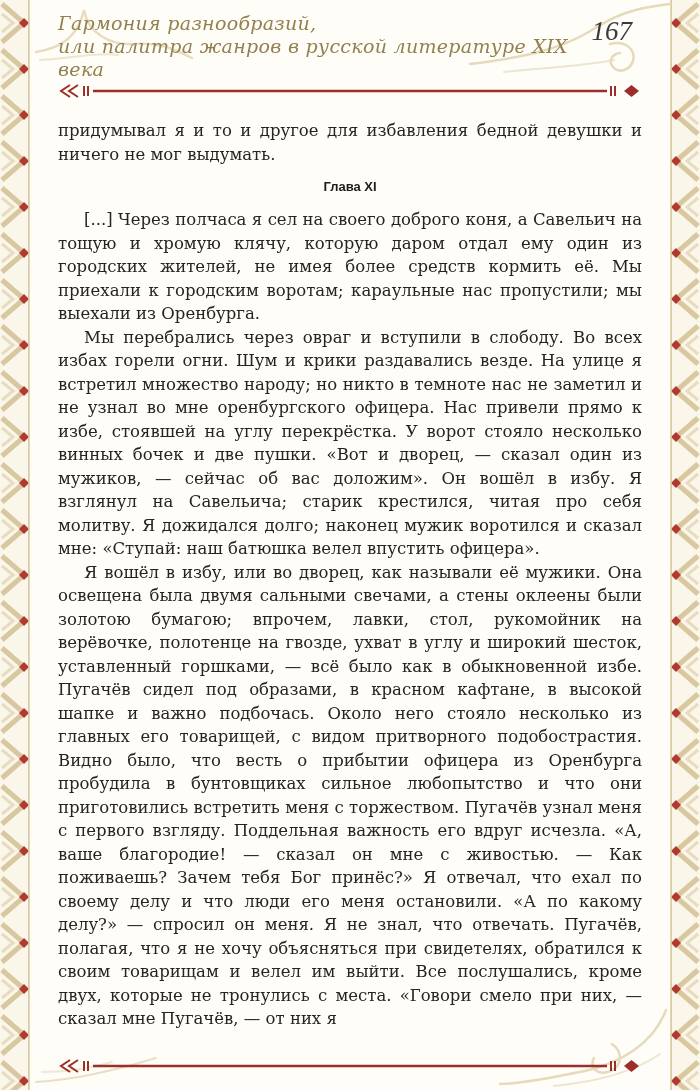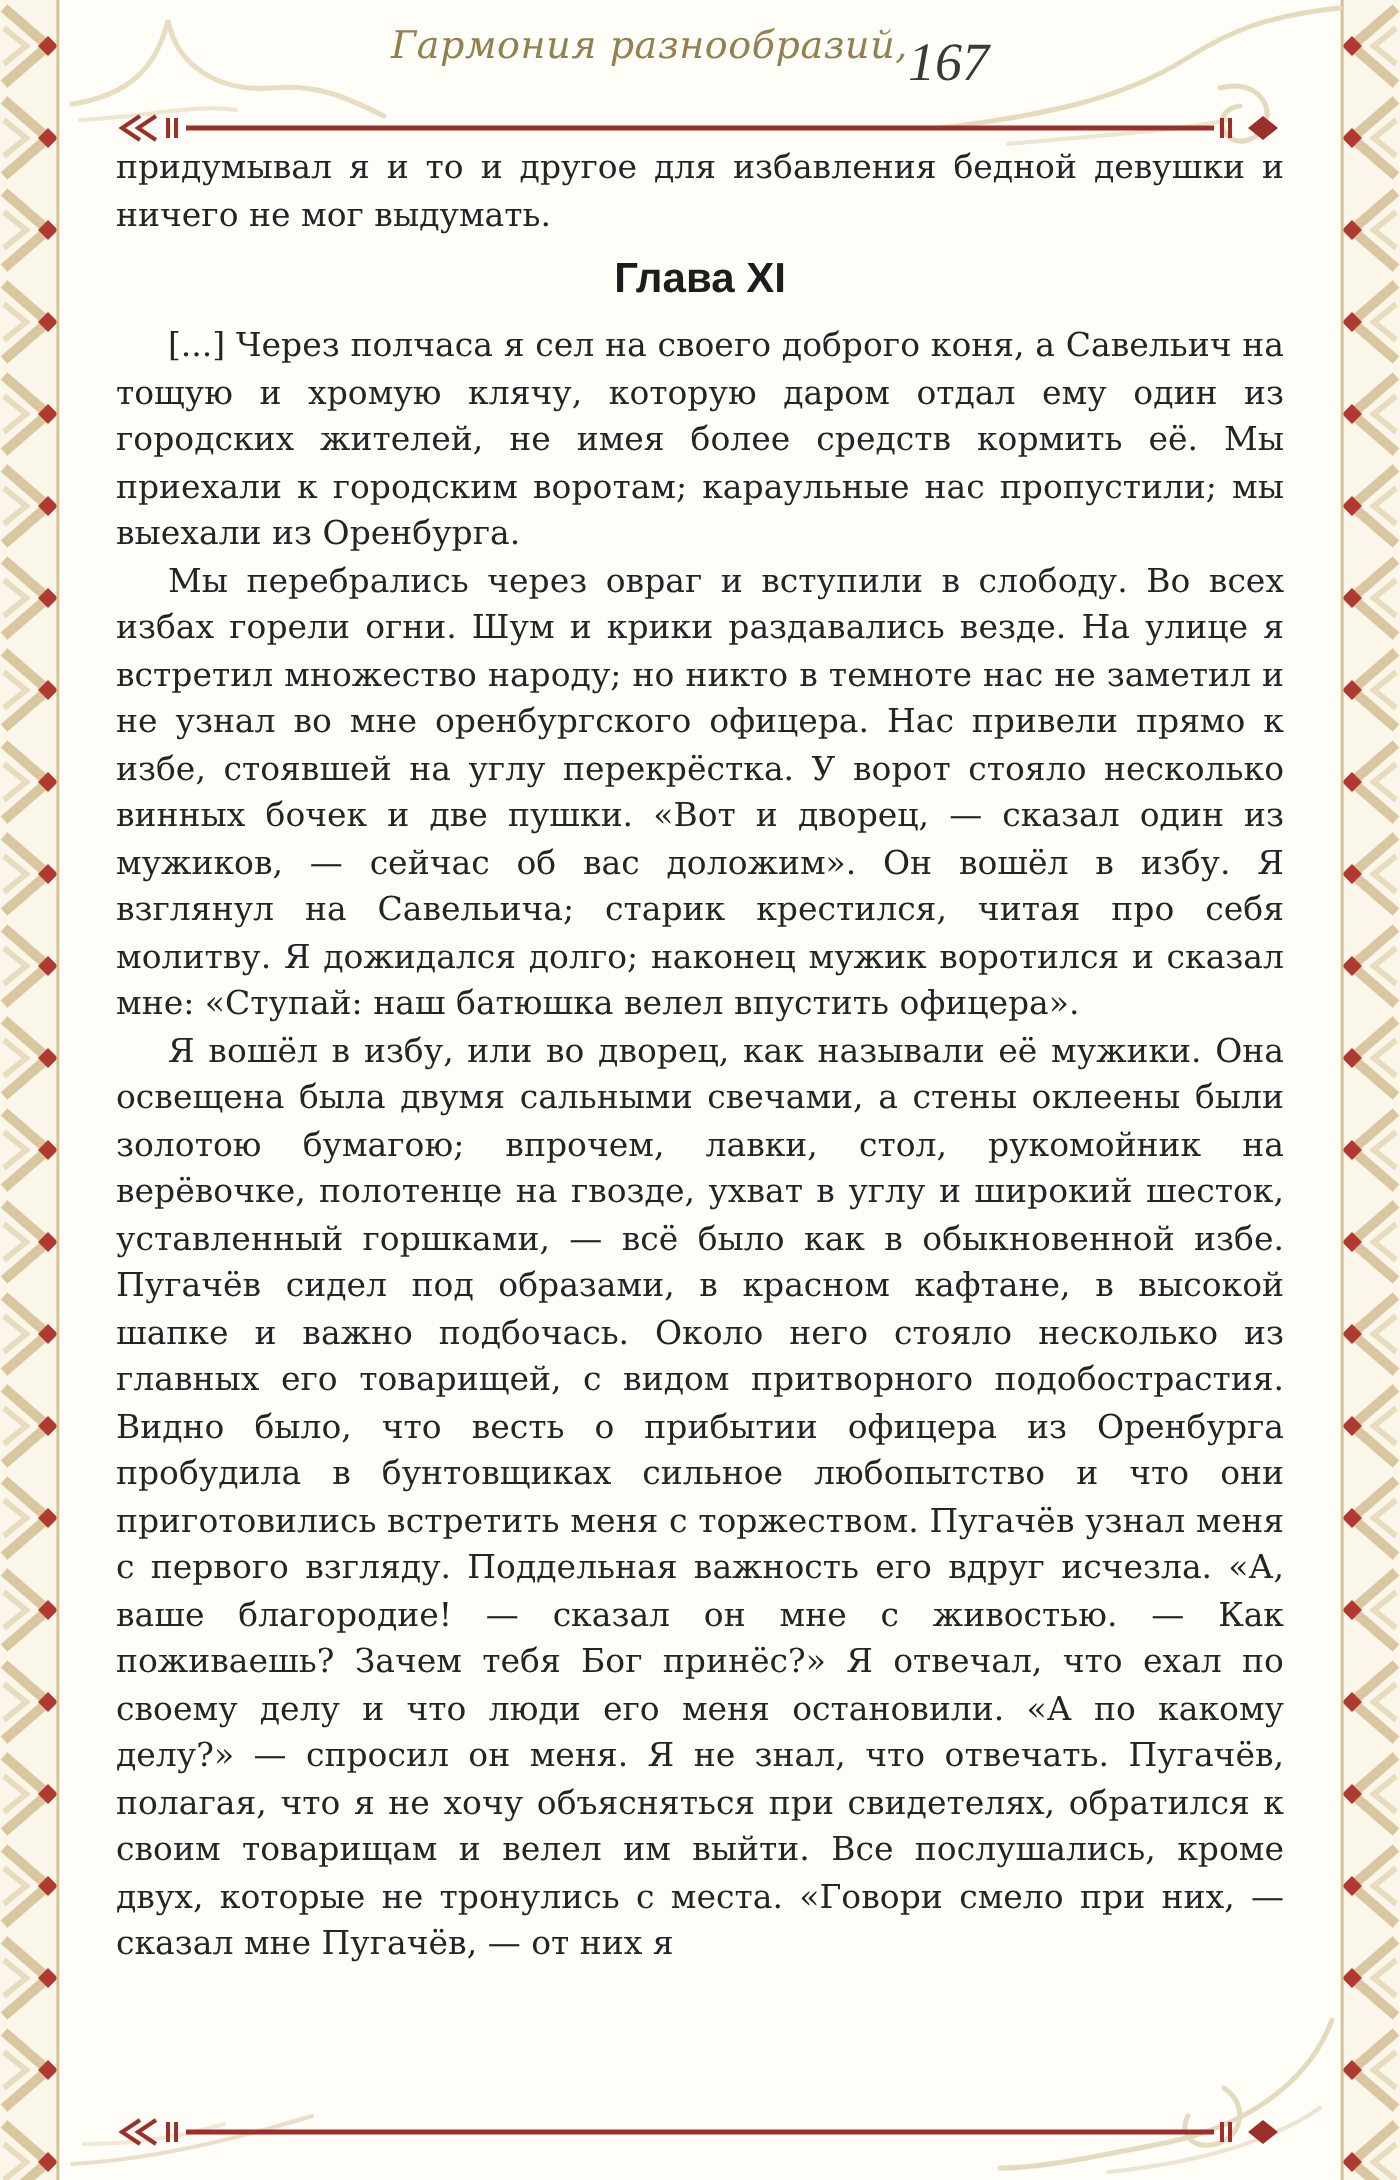--- a/index.html
+++ b/index.html
@@ -26,30 +26,30 @@
   .content { position:absolute; left:58px; right:58px; top:0; bottom:0; z-index:1; }
 
   .header-row { display:flex; justify-content:center; align-items:flex-start; padding-top:12px; min-height:54px; }
   .script-title { font-style:italic; color:#93804f; font-size:19px; line-height:23px; letter-spacing:.3px; }
   .page-number { font-style:italic; font-family:"Liberation Serif", serif; font-size:27px; color:#3a3a3a; padding:4px 10px 0 0; }
 
   .rule { display:block; margin:2px auto 0 auto; }
   .rule.bottom { position:absolute; left:0; bottom:16px; }
 
   .body-text {
-    margin-top:0; height:956px; overflow:hidden;
+    margin-top:20px; height:956px; overflow:hidden;
     font-size:16.5px; line-height:23.5px; color:#242424;
     text-align:justify;
   }
   .body-text p { text-indent:26px; }
   .body-text p.cont { text-indent:0; }
 
   .chapter {
     font-family:"Liberation Sans", sans-serif; font-weight:bold;
-    font-size:21px; line-height:24px; text-align:center;
+    font-size:13px; line-height:24px; text-align:center;
     color:#1d1d1d; margin:9px 0 9px 0;
   }
 </style>
 </head>
 <body>
 
 <div class="page">
 
   <svg class="strip left" width="30" height="1090" aria-hidden="true">
     <defs>
@@ -105,20 +105,21 @@
       <path d="M4 44 C40 42 78 34 124 20"></path>
       <path d="M10 34 C36 34 60 30 80 24" opacity="0.7"></path>
     </g>
   </svg>
 
   <div class="content">
 
     <div class="header-row">
       <div class="script-title">
         <div>Гармония разнообразий,</div>
+        <div>или палитра жанров в русской литературе XIX века</div>
       </div>
       <div class="page-number">167</div>
     </div>
 
     <svg class="rule top" width="584" height="16" viewBox="0 0 584 16" aria-hidden="true">
       <g stroke="#9c2f2a" fill="none" stroke-width="2">
         <path d="M12 2 L3 8 L12 14"></path>
         <path d="M20 2 L11 8 L20 14"></path>
         <line x1="26" y1="3" x2="26" y2="13"></line>
         <line x1="30" y1="3" x2="30" y2="13"></line>

